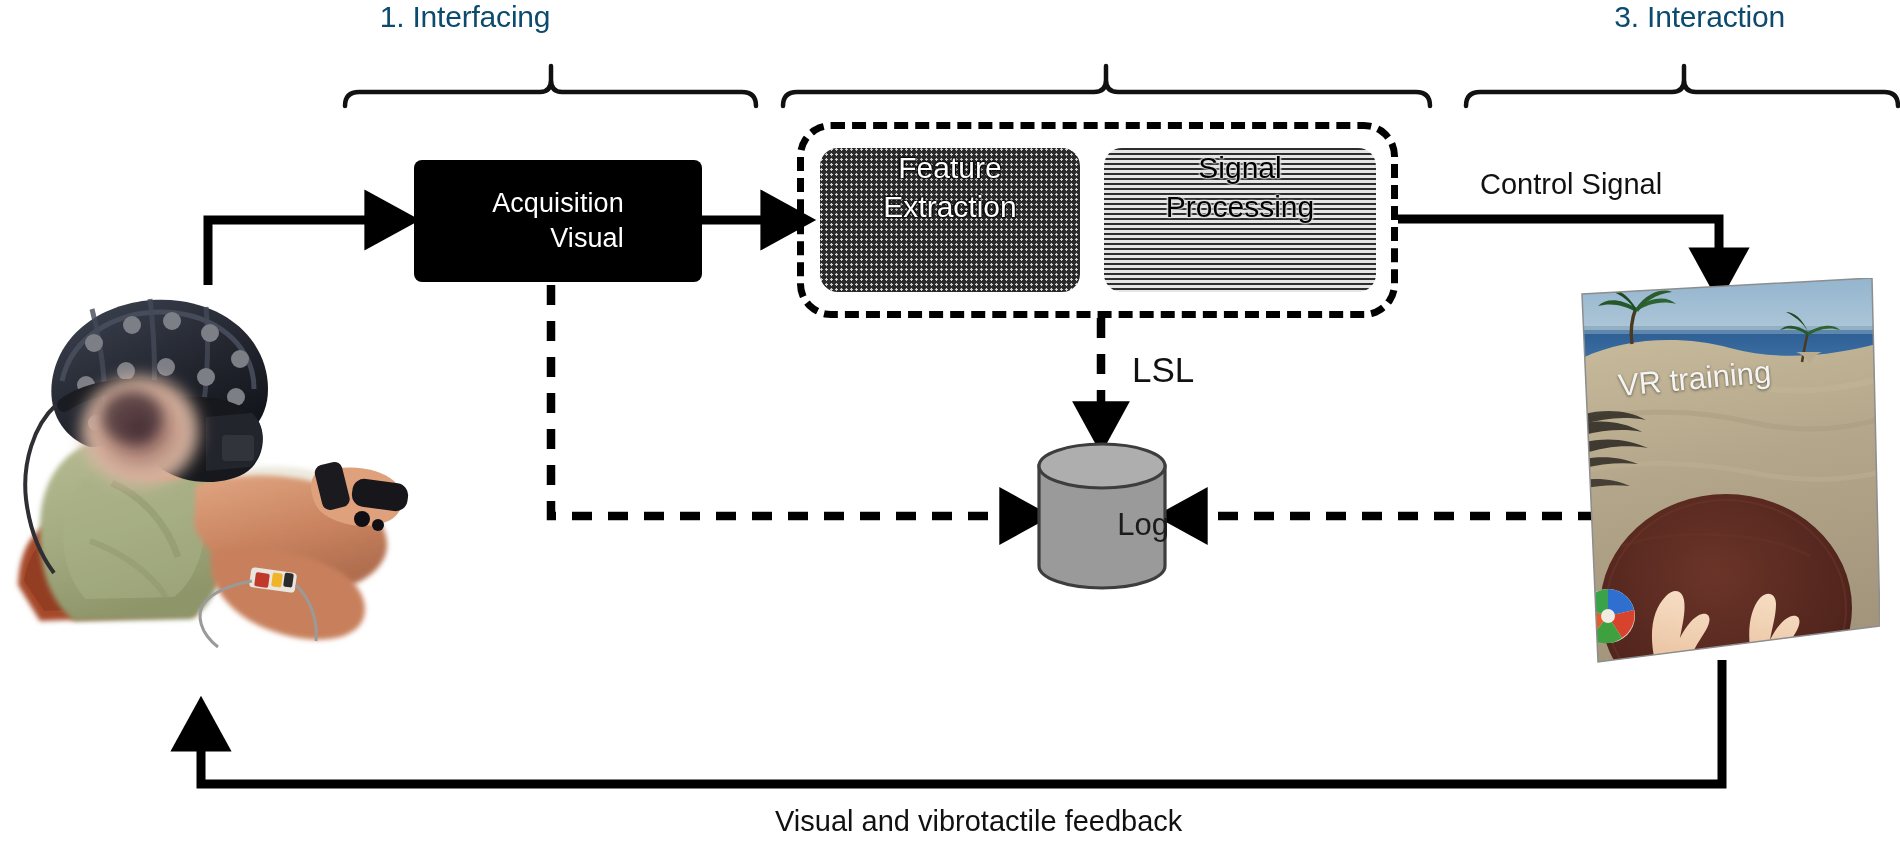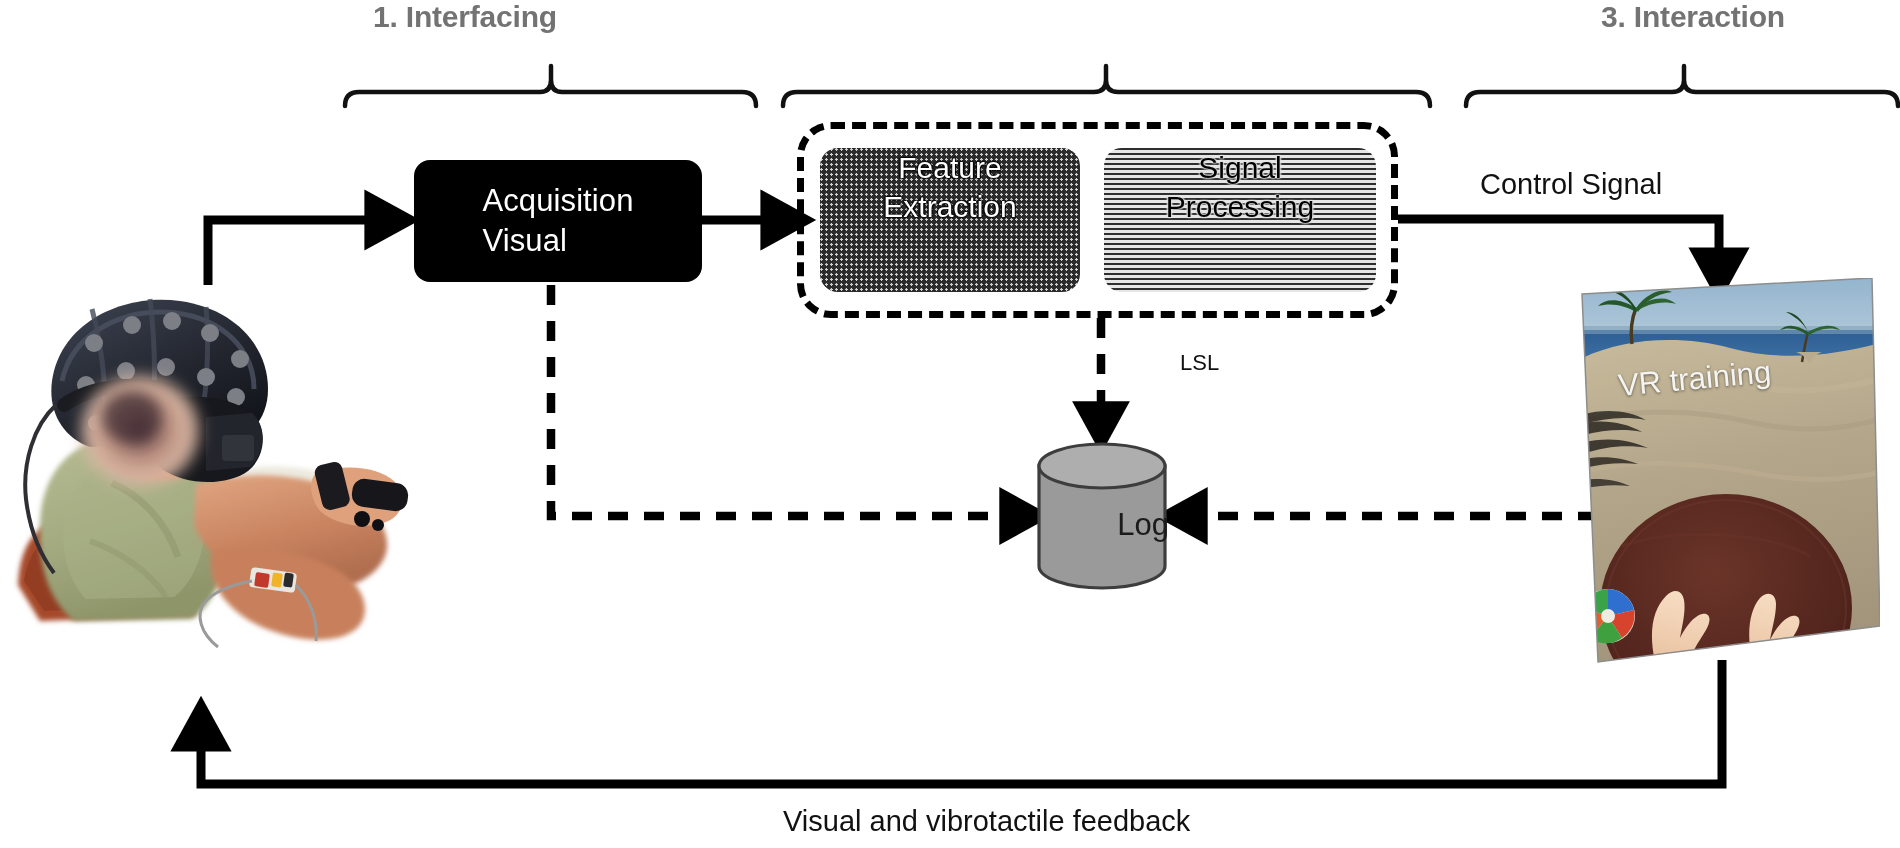--- a/index.html
+++ b/index.html
@@ -16,48 +16,48 @@
     position: relative;
     width: 1900px;
     height: 848px;
     background: #ffffff;
     overflow: hidden;
   }
 
   
   .phase-title {
     position: absolute;
-    font-weight: bold;
+    font-weight: normal;
     font-size: 30px;
-    color: #737373;
+    color: #0c4a6e;
     letter-spacing: -0.2px;
     white-space: nowrap;
     text-align: center;
   }
 
   
   .edge-label {
     position: absolute;
     font-size: 29px;
     color: #111111;
     white-space: nowrap;
   }
-  .edge-label.small { font-size: 22px; margin-left: 48px; }
+  .edge-label.small { font-size: 35px; }
 
   
   .node-black {
     position: absolute;
     background: #000000;
-    border-radius: 16px;
+    border-radius: 8px;
     color: #ffffff;
     display: flex;
     align-items: center;
     justify-content: center;
-    text-align: left;
-    font-size: 31px;
+    text-align: right;
+    font-size: 27px;
     line-height: 1.28;
     letter-spacing: 0.1px;
   }
 
   
   .dashed-group {
     position: absolute;
     border: 7px dashed #000000;
     border-radius: 34px;
     box-sizing: border-box;
@@ -185,21 +185,21 @@
     <path fill="none" stroke="#000000" stroke-width="8.5" stroke-dasharray="20 16" marker-end="url(#ahd)" d="M 1101,318 L 1101,437"></path>
 
     <path fill="none" stroke="#000000" stroke-width="8.5" stroke-dasharray="20 16" marker-end="url(#ahd)" d="M 1598,516 L 1172,516"></path>
   </svg>
 
 
   <div class="edge-label" style="left:1480px; top:168px;">Control Signal</div>
 
   <div class="edge-label small" style="left:1132px; top:350px;">LSL</div>
 
-  <div class="edge-label" style="left:775px; top:805px;margin-left:8px;">Visual and vibrotactile feedback</div>
+  <div class="edge-label" style="left:775px; top:805px;">Visual and vibrotactile feedback</div>
 
   <div class="node-black" style="left:414px; top:160px; width:288px; height:122px;">
     <div>
       <div>Acquisition</div>
       <div>Visual</div>
     </div>
   </div>
 
   <div class="dashed-group" style="left:797px; top:122px; width:601px; height:196px;"></div>
 

